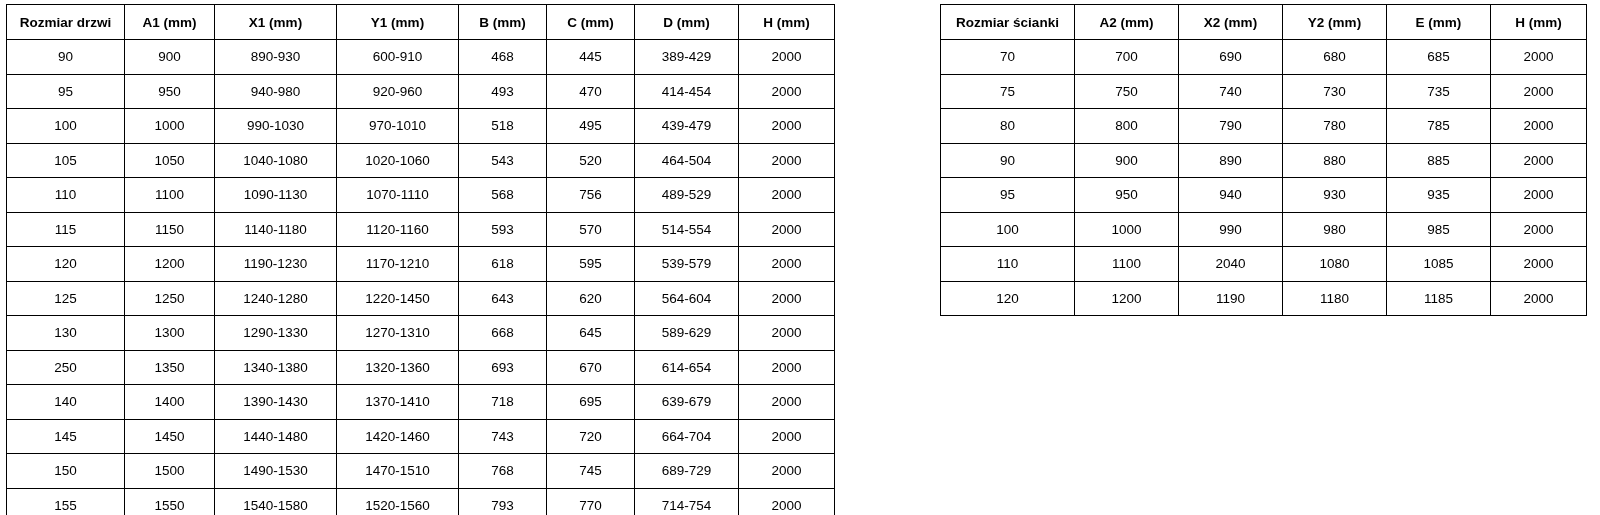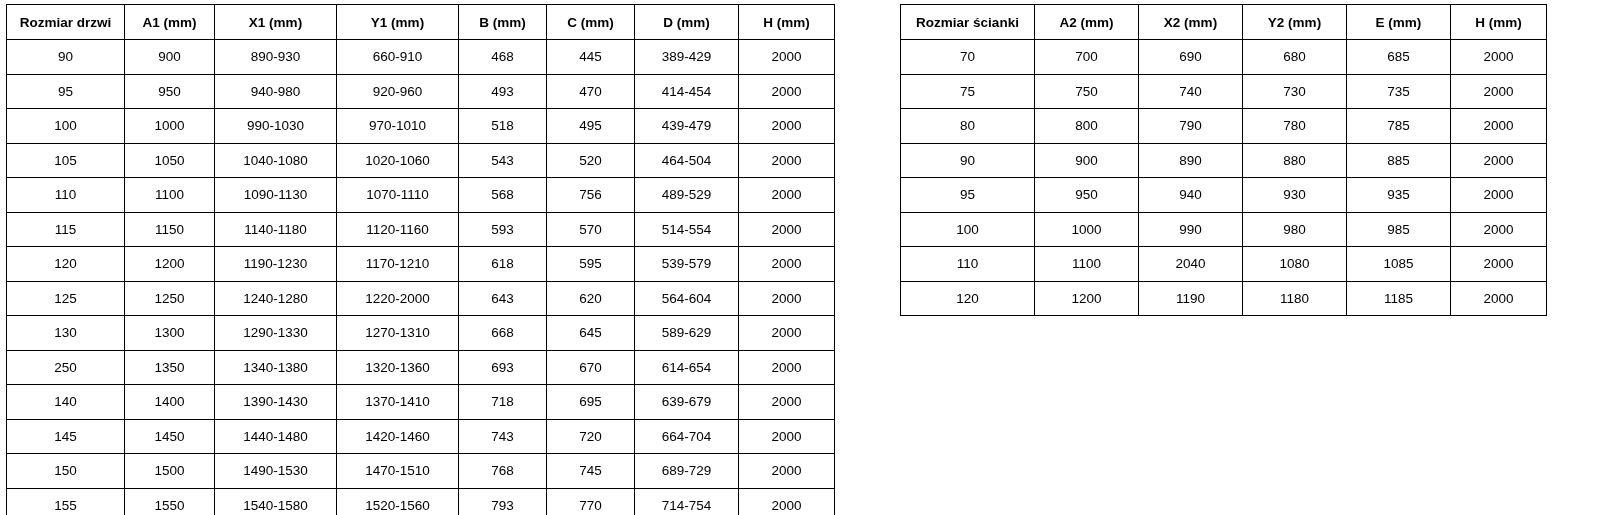--- a/index.html
+++ b/index.html
@@ -18,21 +18,21 @@
     position: relative;
     width: 1600px;
     height: 398px;
     border-radius: 9px;
   }
   .table-wrap {
     position: absolute;
     top: 4px;
   }
   #doors-wrap { left: 6px; }
-  #walls-wrap { left: 900px; }
+  #walls-wrap { left: 940px; }
 
   table.data {
     border-collapse: collapse;
     table-layout: fixed;
   }
   table.data td, table.data th {
     border: 1px solid #000000;
     text-align: center;
     vertical-align: middle;
     font-size: 13.5px;
@@ -91,21 +91,21 @@
           <th>C (mm)</th>
           <th>D (mm)</th>
           <th>H (mm)</th>
         </tr>
       </thead>
       <tbody>
         <tr>
           <td>90</td>
           <td>900</td>
           <td>890-930</td>
-          <td>660-910</td>
+          <td>600-910</td>
           <td>468</td>
           <td>445</td>
           <td>389-429</td>
           <td>2000</td>
         </tr>
         <tr>
           <td>95</td>
           <td>950</td>
           <td>940-980</td>
           <td>920-960</td>
@@ -161,21 +161,21 @@
           <td>1170-1210</td>
           <td>618</td>
           <td>595</td>
           <td>539-579</td>
           <td>2000</td>
         </tr>
         <tr>
           <td>125</td>
           <td>1250</td>
           <td>1240-1280</td>
-          <td>1220-2000</td>
+          <td>1220-1450</td>
           <td>643</td>
           <td>620</td>
           <td>564-604</td>
           <td>2000</td>
         </tr>
         <tr>
           <td>130</td>
           <td>1300</td>
           <td>1290-1330</td>
           <td>1270-1310</td>

